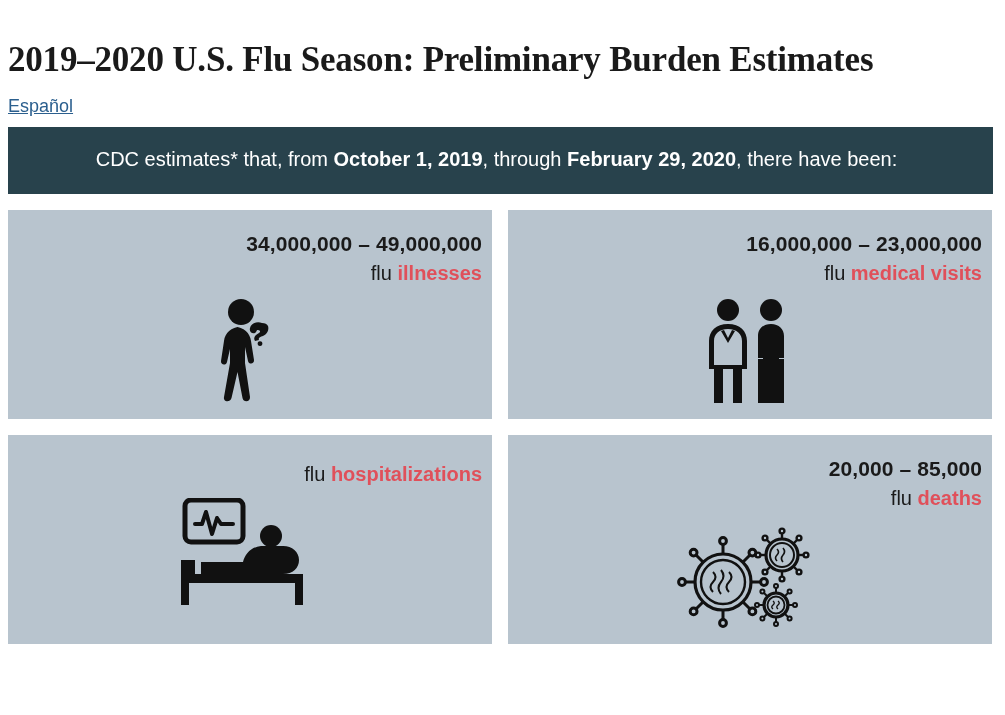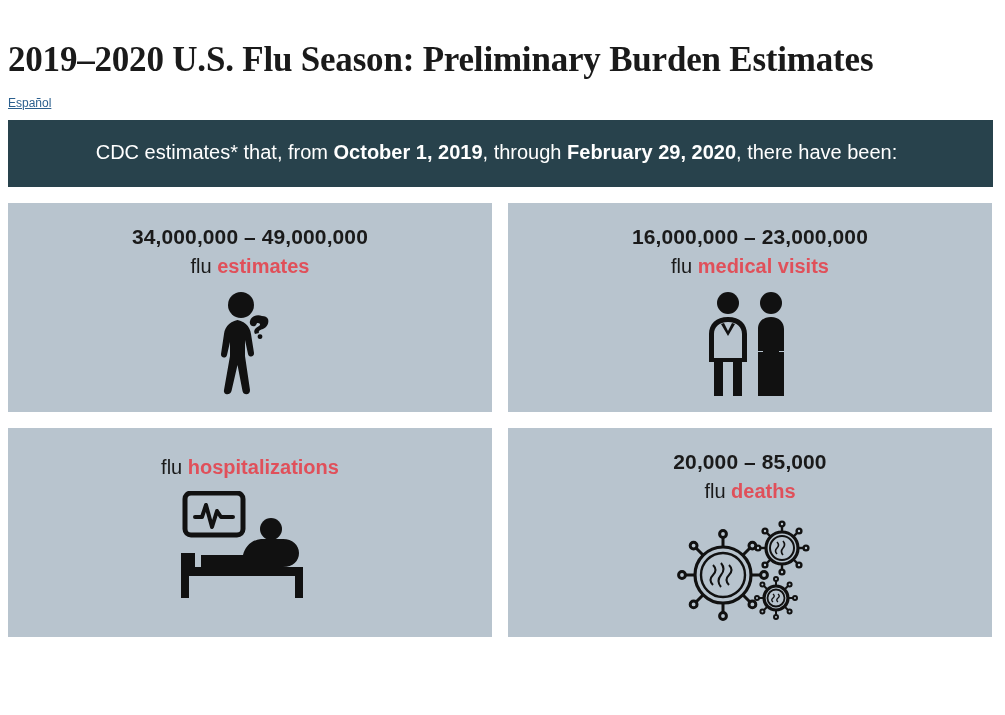--- a/index.html
+++ b/index.html
@@ -27,21 +27,21 @@
     line-height: 1.25;
     letter-spacing: -0.2px;
     color: #1a1a1a;
     margin: 10px 0 0 0;
     max-width: 880px;
   }
   .lang-link {
     display: inline-block;
     margin-top: 14px;
     margin-bottom: 10px;
-    font-size: 12px;
+    font-size: 18px;
     color: #2b5f8e;
     text-decoration: underline;
     cursor: pointer;
   }
   .banner {
     background: #28424c;
     color: #ffffff;
     font-size: 20px;
     line-height: 1.45;
     text-align: center;
@@ -56,21 +56,21 @@
     gap: 16px 16px;
     margin-top: 16px;
     width: 985px;
   }
   .card {
     background: #b8c4ce;
     width: 484px;
     height: 209px;
     box-sizing: border-box;
     padding: 22px 10px 0 10px;
-    text-align: center;
+    text-align: right;
     position: relative;
     overflow: hidden;
   }
   .card-range {
     font-size: 21px;
     font-weight: bold;
     color: #1a1a1a;
     letter-spacing: 0.1px;
   }
   .card-label {
@@ -101,21 +101,21 @@
   <a class="lang-link">Español</a>
 
   <div class="banner">
     <span>CDC estimates* that, from </span><b>October 1, 2019</b><span>, through </span><b>February 29, 2020</b><span>, there have been:</span>
   </div>
 
   <div class="grid">
 
     <div class="card">
       <div class="card-range">34,000,000 – 49,000,000</div>
-      <div class="card-label"><span>flu </span><span class="hl">estimates</span></div>
+      <div class="card-label"><span>flu </span><span class="hl">illnesses</span></div>
       <div class="icon-wrap">
         <svg width="90" height="110" viewBox="0 0 90 110">
           <g fill="#111111">
             <circle cx="36" cy="15" r="13"></circle>
             <path d="M36 30 c-10 0 -16 6 -17 14 l-3 20 c-0.5 4 5 5 6 1 l3 -13 l0 14 l-6 34 c-1 5 6 6 7.5 1 l6 -26 l5 26 c1 5 8 4 7.5 -1 l-5 -34 l0 -16 l3 14 c1 4 6.5 3 6 -1 l-3 -19 c-1 -8 -7 -14 -17 -14 z"></path>
             <path d="M57 26 c-6 -2 -11 1 -12 5 c-1 4 2 6 5 5 c2 -1 1 -3 3 -3 c2 0 3 2 1 3 c-4 2 -6 5 -4 8 l4 -1 c-1 -2 1 -3 4 -4 c5 -2 6 -7 5 -10 c-1 -2 -3 -3 -6 -3 z"></path>
             <path d="M53 45 c-1 2 0 4 2 4 c2 0 3 -2 2 -4 c-1 -1 -3 -1 -4 0 z"></path>
           </g>
         </svg>
       </div>

